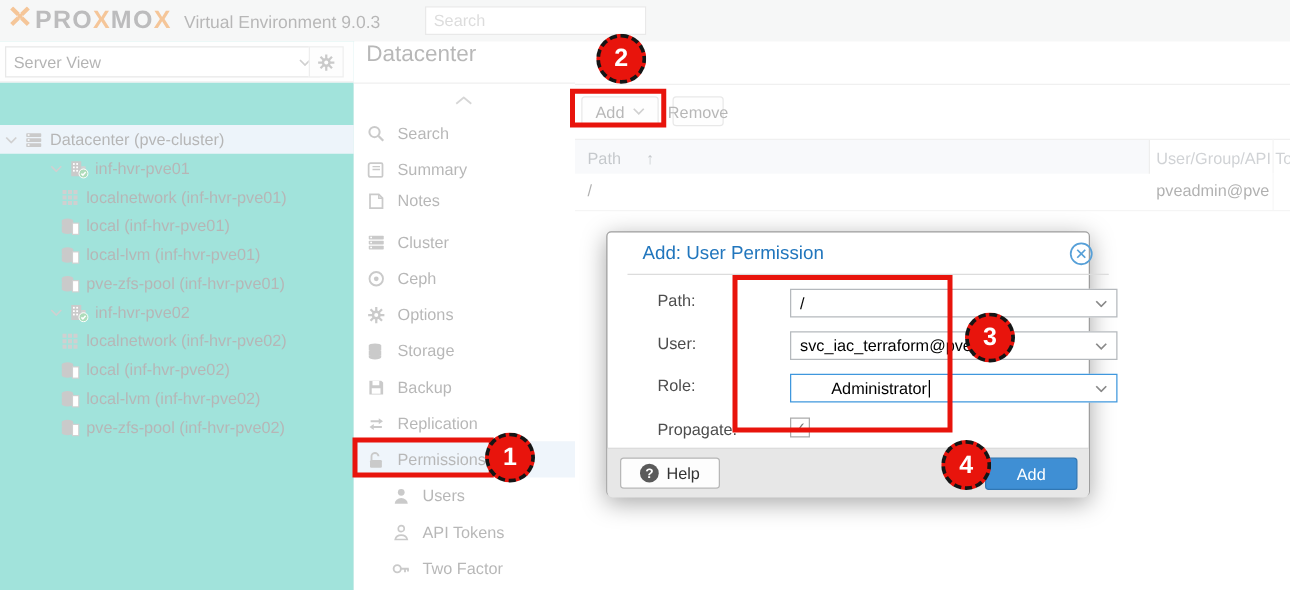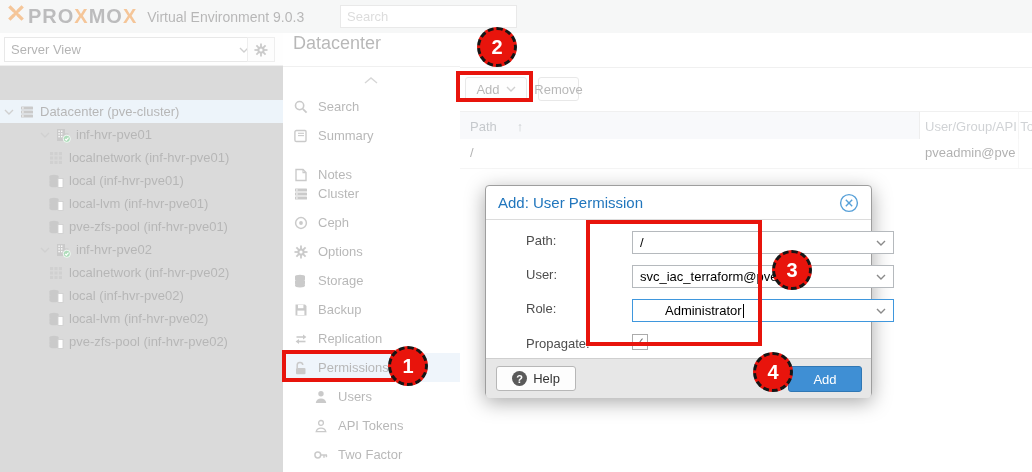--- a/index.html
+++ b/index.html
@@ -12,21 +12,21 @@
           display:flex;align-items:center;}
   .logo{display:flex;align-items:flex-start;margin-left:8px;}
   .logo-word{font-size:20px;font-weight:bold;letter-spacing:1px;color:#58585a;margin-left:4px;}
   .logo-word .ox{color:#e57000;}
   .tb-sub{margin-left:10px;font-size:14px;color:#4c4c4c;}
   .tb-search{position:absolute;left:340px;top:5px;width:163px;height:21px;border:1px solid #c9c9c9;
              background:#fff;font:13px "Liberation Sans",sans-serif;padding:0 6px;color:#333;}
   .tb-search::placeholder{color:#a9a9a9;}
 
   
-  .sidebar{left:0;top:33px;width:283px;height:439px;background:#a3a3a3;border-right:1px solid #cfcfcf;}
+  .sidebar{left:0;top:33px;width:283px;height:439px;background:#14b8a6;border-right:1px solid #cfcfcf;}
   .sb-head{position:absolute;left:0;top:0;width:283px;height:32px;border-bottom:1px solid #d6d6d6;background:#fdfdfd;}
   .sb-combo{position:absolute;left:4px;top:4px;width:238px;height:23px;border:1px solid #c5c5c5;background:#fff;
             display:flex;align-items:center;padding:0 6px;justify-content:space-between;color:#444;}
   .sb-gear{position:absolute;left:247px;top:4px;width:26px;height:23px;border:1px solid #d5d5d5;background:#fbfbfb;
            display:flex;align-items:center;justify-content:center;}
   .tree{position:absolute;left:0;top:33px;width:283px;}
   .trow{position:absolute;left:0;width:283px;height:23px;display:flex;align-items:center;gap:5px;box-sizing:border-box;color:#4a4a4a;}
   .trow.selected{background:#d2e3f2;}
   .lvl0{padding-left:4px;}.lvl1{padding-left:40px;}.lvl2{padding-left:48px;}
   .tchev{flex:0 0 auto;}
@@ -61,21 +61,21 @@
   .gr-user{position:absolute;left:465px;top:6px;color:#3c3c3c;}
   .gr-vline{position:absolute;left:558px;top:0;width:1px;height:29px;background:#ececec;}
   .gh-vline2{position:absolute;left:558px;top:78px;width:1px;height:28px;background:#e3e3e3;}
 
   
   .mask{left:0;top:0;width:1032px;height:472px;background:rgba(255,255,255,0.60);z-index:5;}
 
   
   .dialog{left:485px;top:185px;width:387px;height:212px;background:#fff;border:1px solid #9e9e9e;border-radius:4px;
           box-shadow:0 5px 20px rgba(0,0,0,0.35);z-index:10;box-sizing:border-box;}
-  .dlg-head{position:absolute;left:0;top:0;width:100%;height:34px;border-bottom:1px solid #dcdcdc;
+  .dlg-head{position:absolute;left:16px;top:0;width:100%;height:34px;border-bottom:1px solid #dcdcdc;
             display:flex;align-items:center;justify-content:space-between;padding:0 12px;box-sizing:border-box;gap:34px;}
   .dlg-title{color:#2176bd;font-size:15px;}
   .dlg-body{position:absolute;left:0;top:34px;width:100%;height:138px;margin-left:28px;}
   .f-label{position:absolute;left:12px;color:#4d4d4d;}
   .combo{position:absolute;left:118px;width:262px;height:23px;border:1px solid #b5b9bd;background:#fff;
          display:flex;align-items:center;padding:0 22px 0 7px;box-sizing:border-box;color:#000;}
   .combo.focused{border:1px solid #3f97dd;padding-left:32px;}
   .combo .trigger{position:absolute;right:7px;top:8px;}
   .caret-bar{display:inline-block;width:1px;height:14px;background:#000;margin-left:1px;vertical-align:middle;}
   .checkbox{position:absolute;left:118px;width:16px;height:16px;border:1px solid #ababab;background:#fff;
@@ -343,21 +343,21 @@
             <use href="#i-search"></use>
           </svg>
         <span>Search</span>
       </div>
       <div class="nitem" style="top:29px">
         <svg class="ico">
             <use href="#i-book"></use>
           </svg>
         <span>Summary</span>
       </div>
-      <div class="nitem" style="top:68px">
+      <div class="nitem" style="top:54px">
         <svg class="ico">
             <use href="#i-note"></use>
           </svg>
         <span>Notes</span>
       </div>
       <div class="nitem" style="top:87px">
         <svg class="ico">
             <use href="#i-server"></use>
           </svg>
         <span>Cluster</span>

